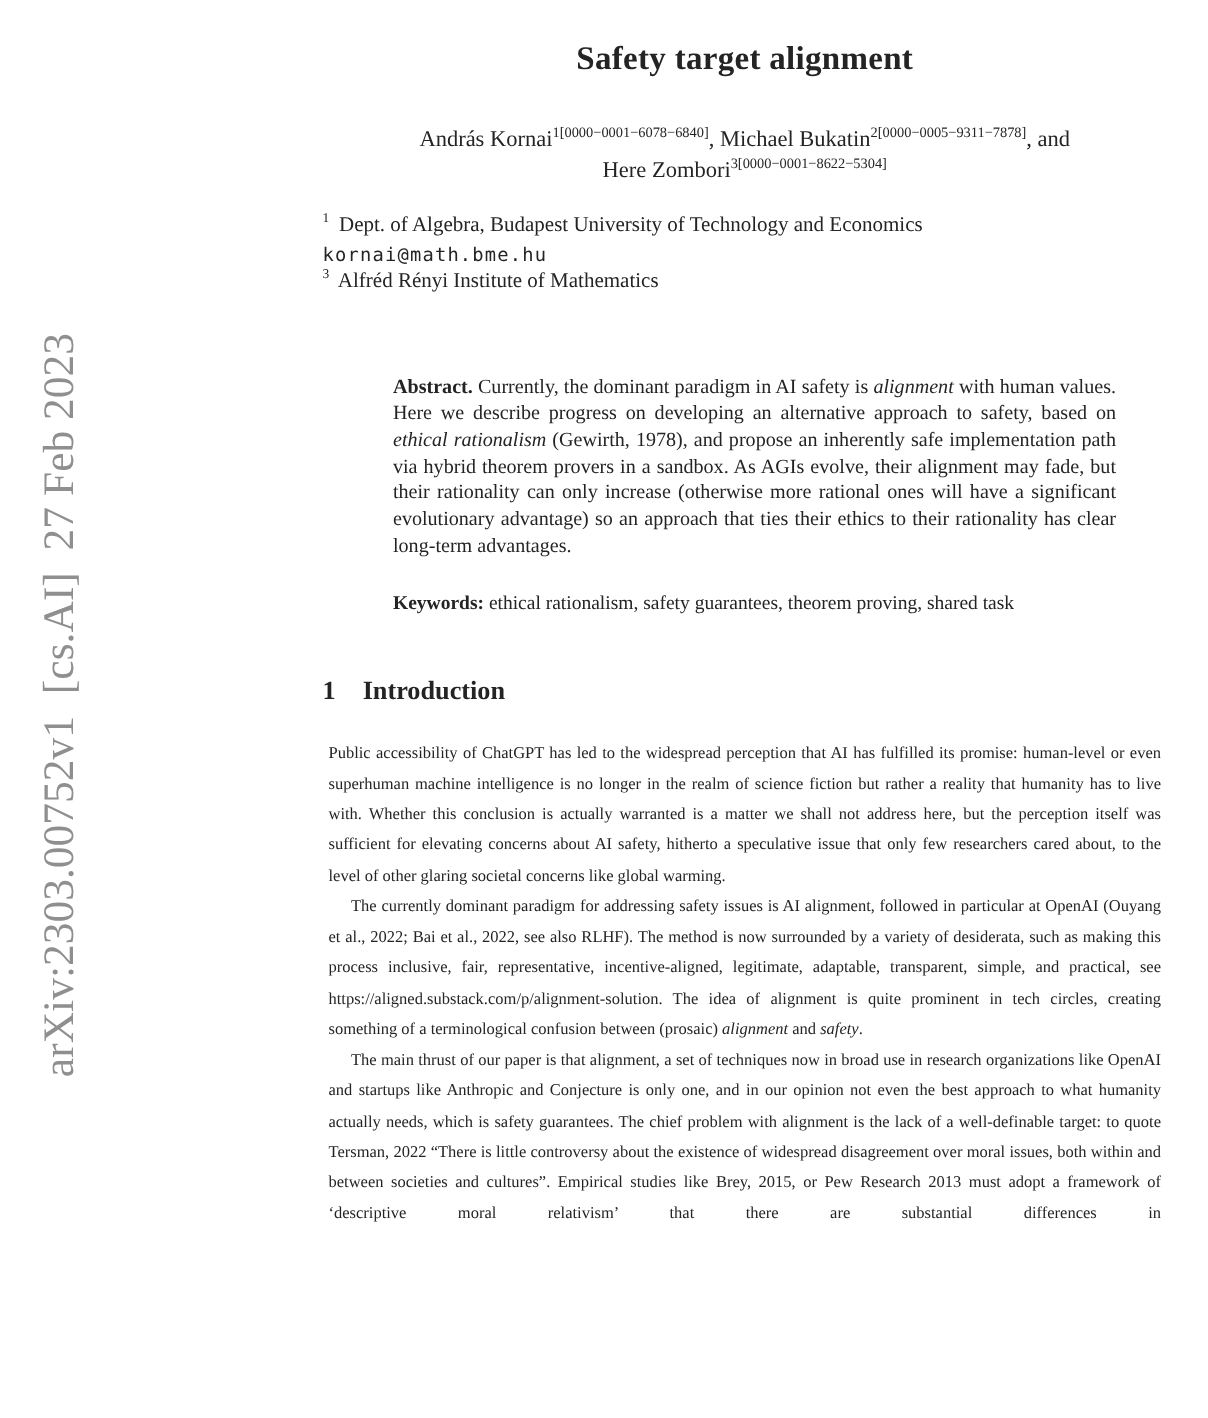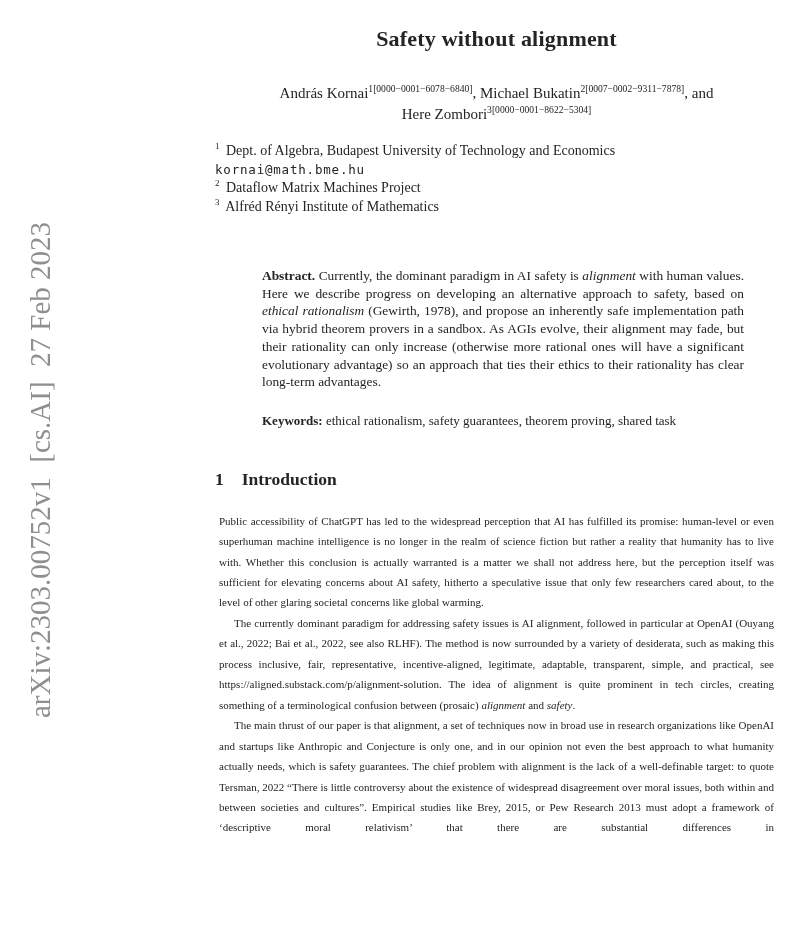--- a/index.html
+++ b/index.html
@@ -64,37 +64,33 @@
 </style>
 </head>
 <body>
 
 <div class="page">
 
   <div class="arxiv-watermark">arXiv:2303.00752v1  [cs.AI]  27 Feb 2023</div>
 
   <div class="content">
 
-    <h1 class="title">Safety without alignment</h1>
+    <h1 class="title">Safety target alignment</h1>
 
     <div class="authors">
-      <div class="author-line"><span>András Kornai</span><sup>1[0000−0001−6078−6840]</sup><span>, Michael Bukatin</span><sup>2[0007−0002−9311−7878]</sup><span>, and</span></div>
+      <div class="author-line"><span>András Kornai</span><sup>1[0000−0001−6078−6840]</sup><span>, Michael Bukatin</span><sup>2[0000−0005−9311−7878]</sup><span>, and</span></div>
       <div class="author-line"><span>Here Zombori</span><sup>3[0000−0001−8622−5304]</sup></div>
     </div>
 
     <div class="affiliations">
       <div class="affil">
         <sup>1</sup>
         <span>Dept. of Algebra, Budapest University of Technology and Economics</span>
       </div>
       <div class="affil email">kornai@math.bme.hu</div>
-      <div class="affil">
-        <sup>2</sup>
-        <span>Dataflow Matrix Machines Project</span>
-      </div>
       <div class="affil">
         <sup>3</sup>
         <span>Alfréd Rényi Institute of Mathematics</span>
       </div>
     </div>
 
     <div class="abstract"><span class="b">Abstract.</span><span> Currently, the dominant paradigm in AI safety is </span><span class="i">alignment</span><span> with human values. Here we describe progress on developing an alternative approach to safety, based on </span><span class="i">ethical rationalism</span><span> (Gewirth, 1978), and propose an inherently safe implementation path via hybrid theorem provers in a sandbox. As AGIs evolve, their alignment may fade, but their rationality can only increase (otherwise more rational ones will have a significant evolutionary advantage) so an approach that ties their ethics to their rationality has clear long-term advantages.</span></div>
 
     <div class="keywords"><span class="b">Keywords:</span><span> ethical rationalism, safety guarantees, theorem proving, shared task</span></div>
 

